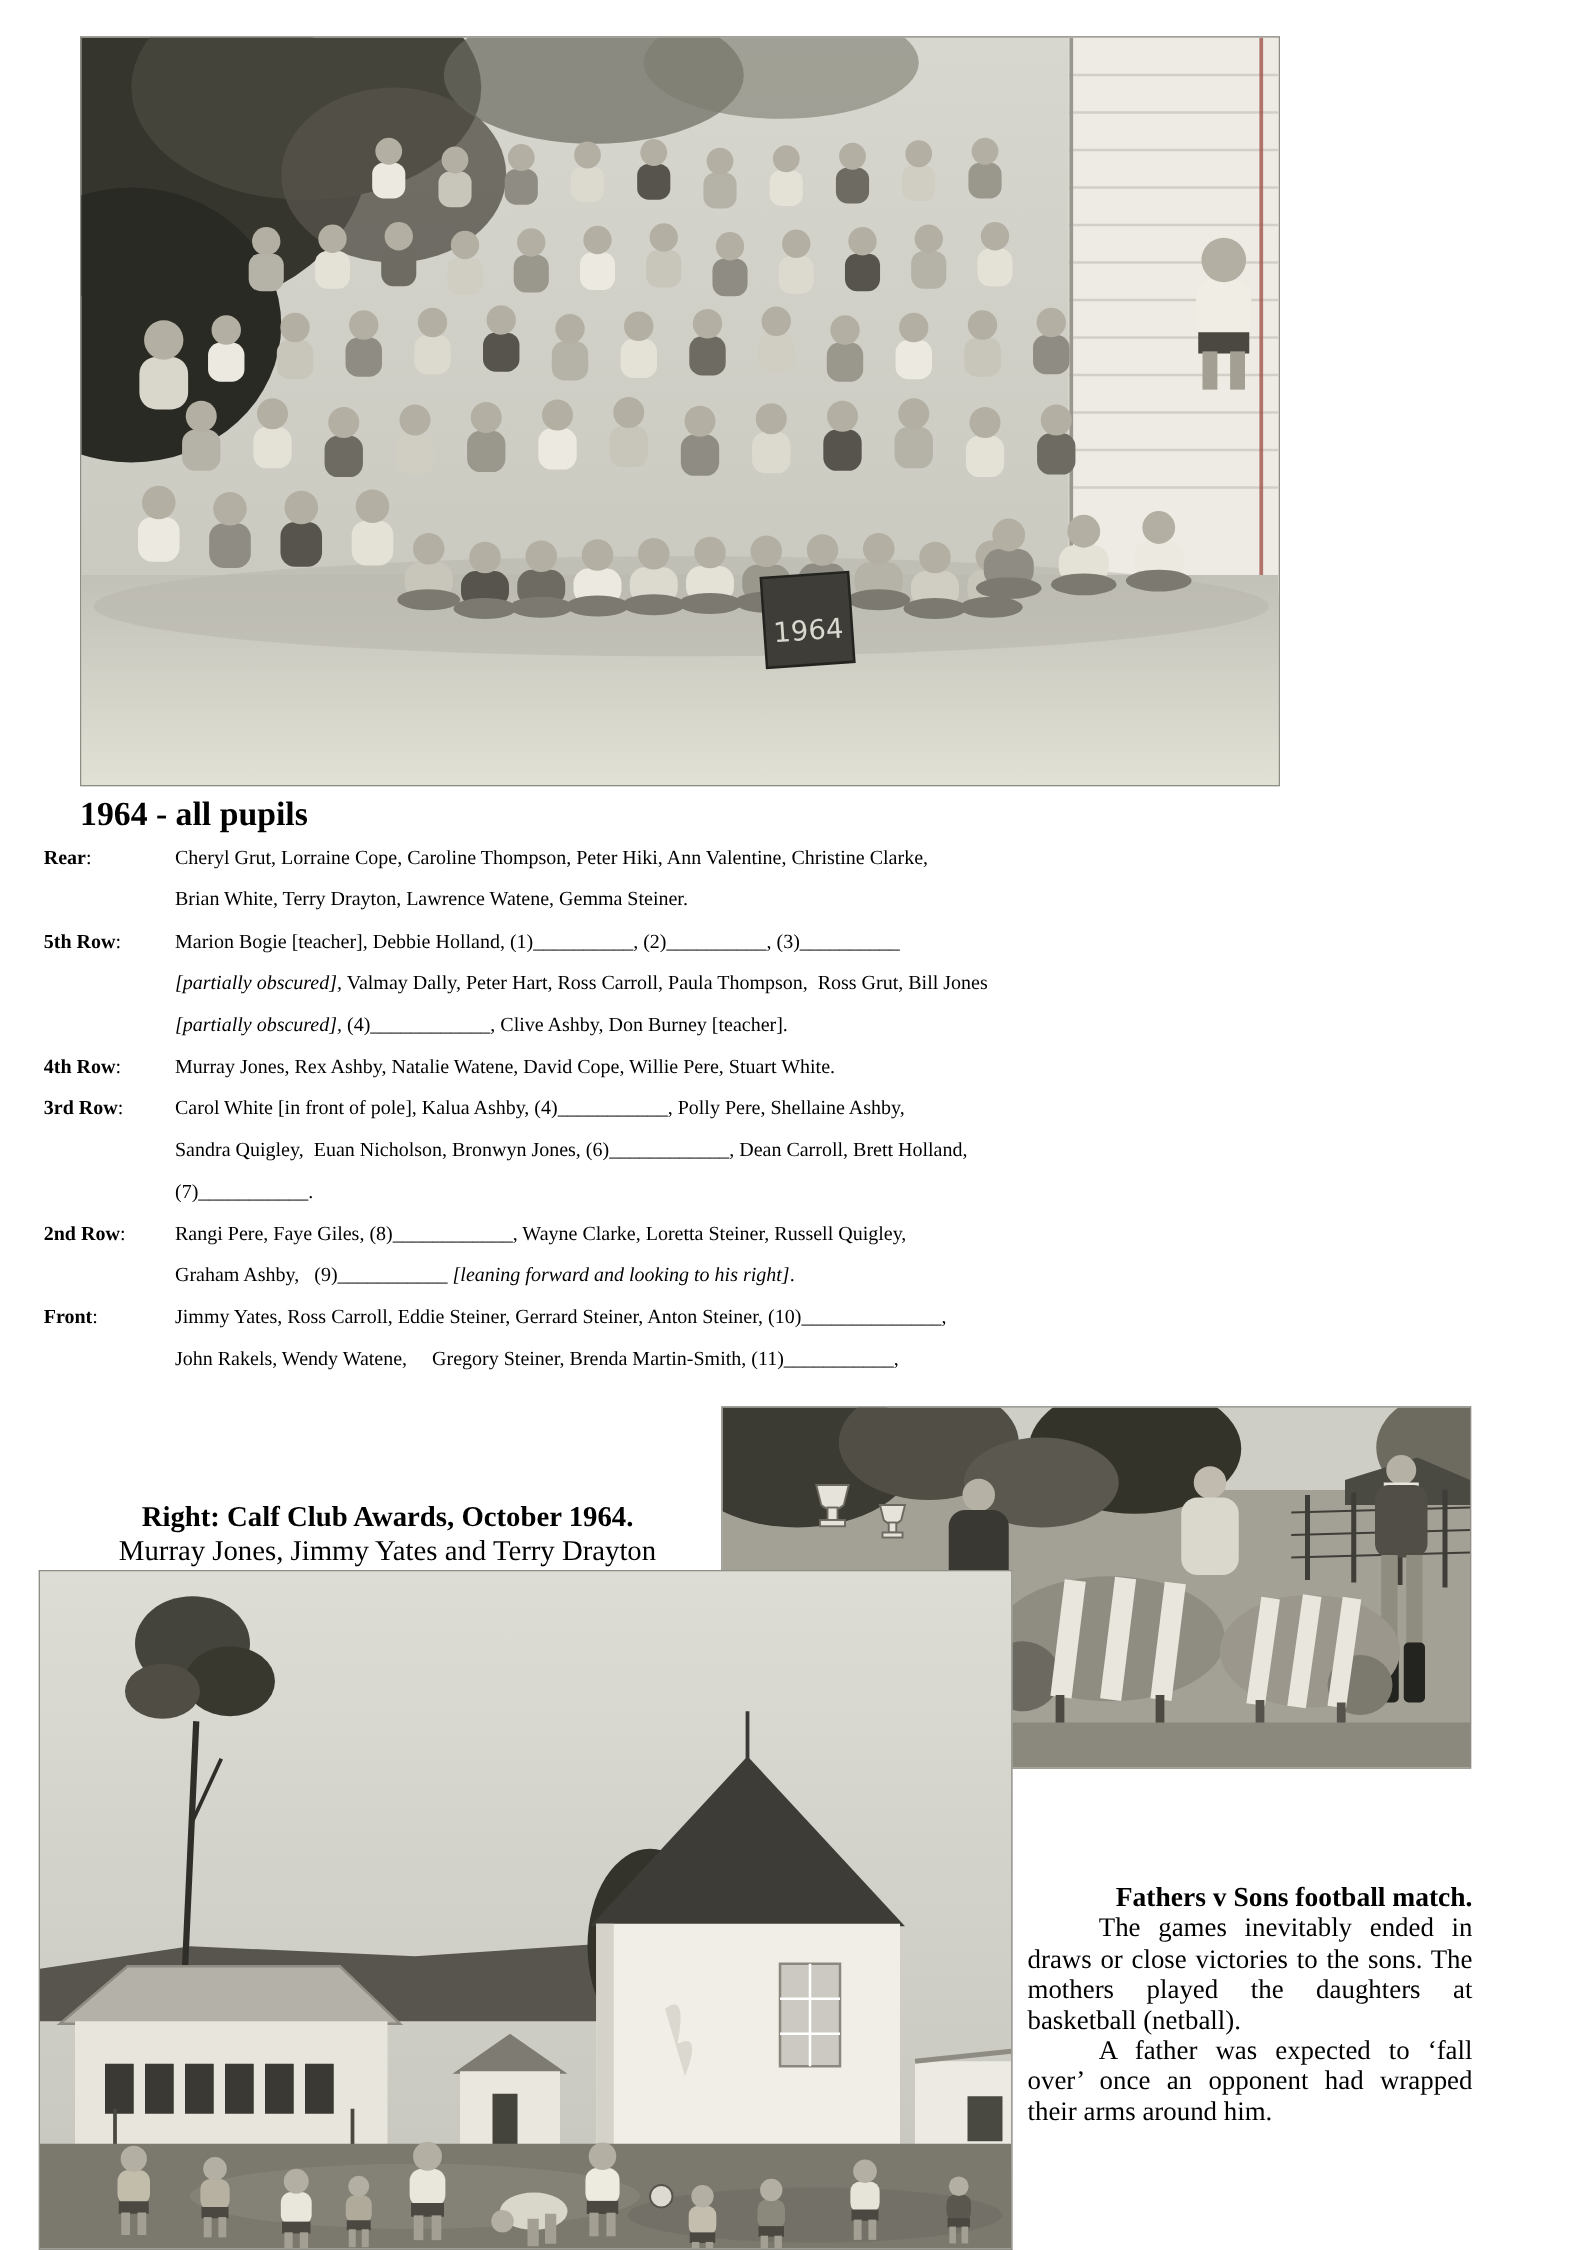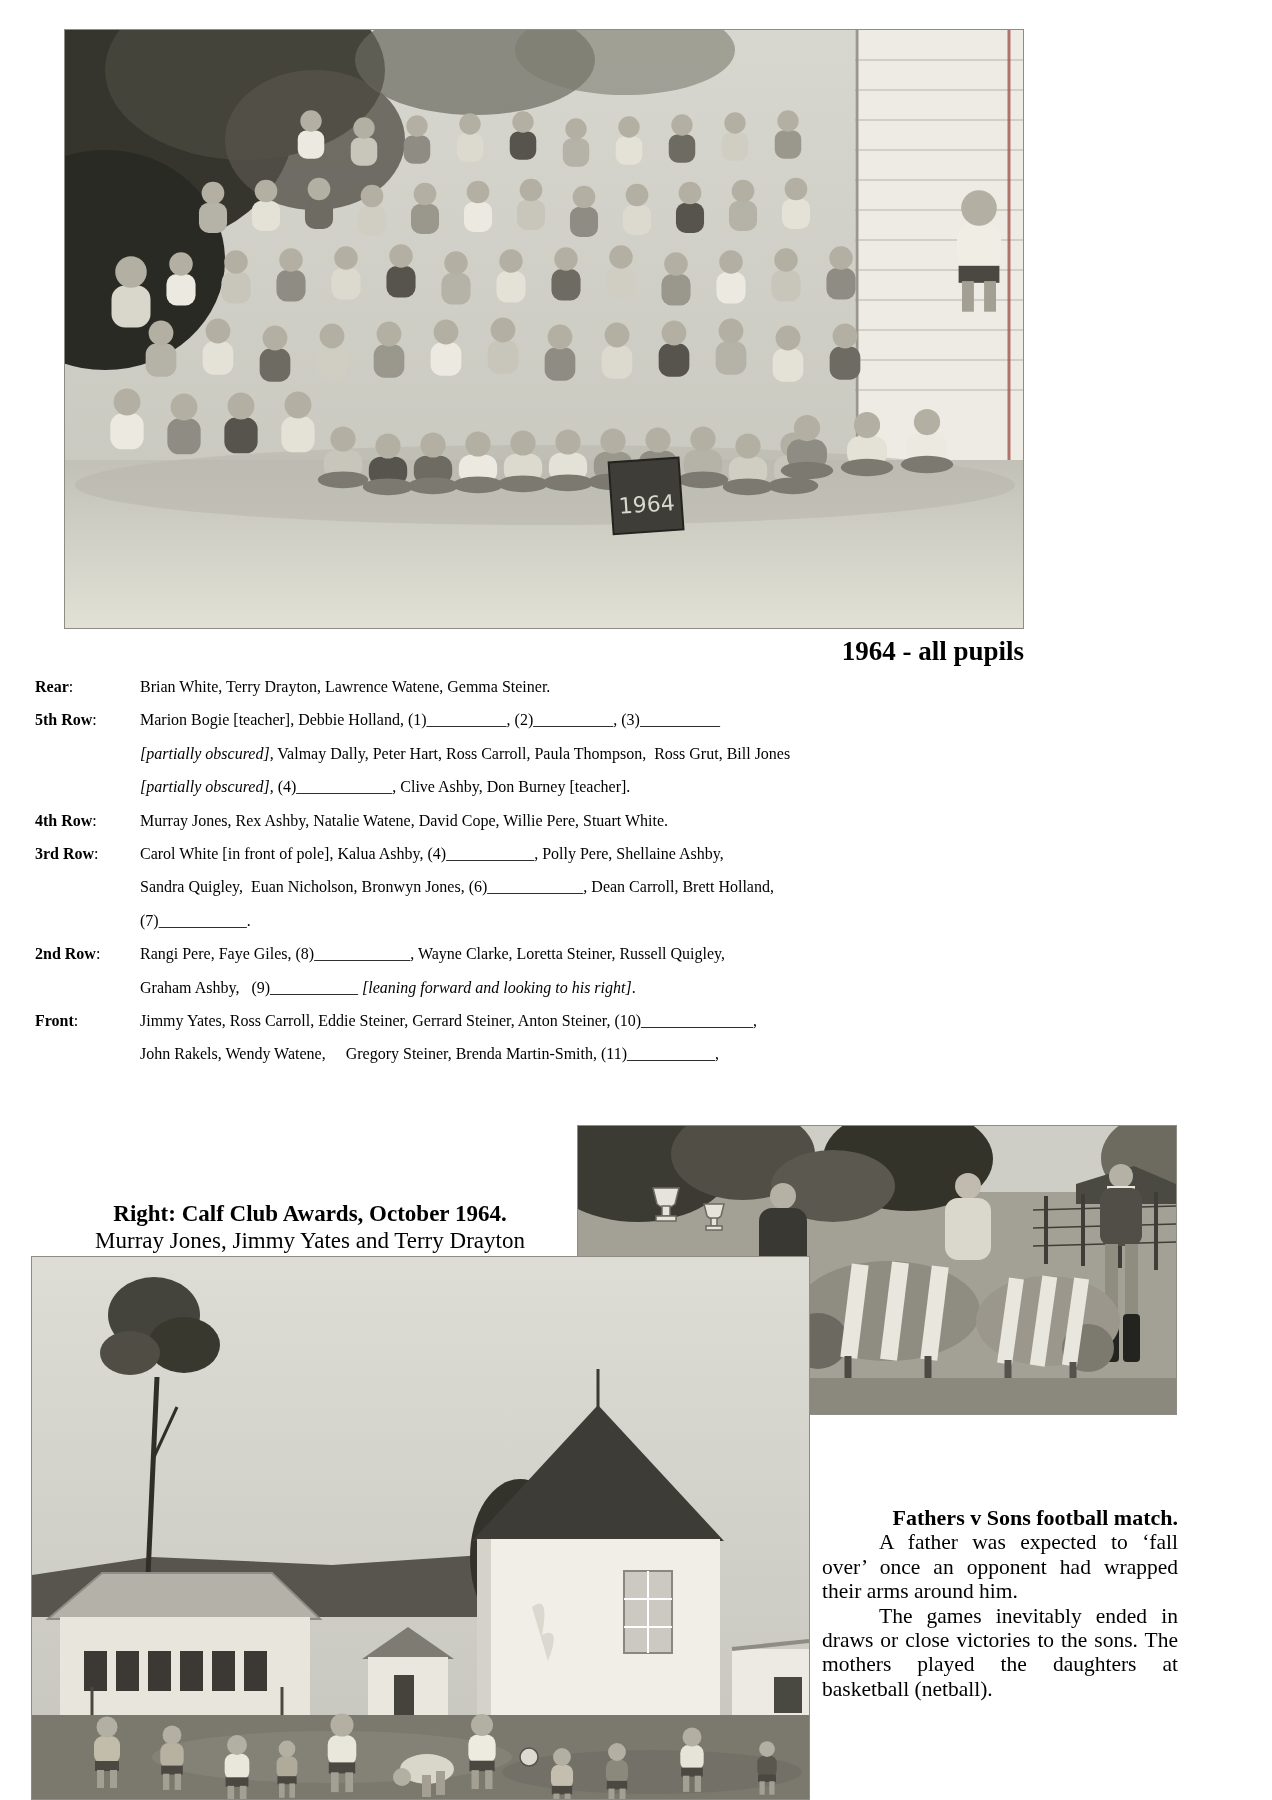--- a/index.html
+++ b/index.html
@@ -7,21 +7,21 @@
     width:1272px;height:1800px;position:relative;background:#ffffff;
     font-family:"Liberation Serif", serif;color:#000;overflow:hidden;
   }
   .photo{position:absolute;overflow:hidden;box-sizing:border-box;
          border:1px solid #8d8d86;background:#c9c8c0;}
   #class-photo{left:64px;top:29px;width:960px;height:600px;}
   #calf-photo{left:577px;top:1125px;width:600px;height:290px;}
   #football-photo{left:31px;top:1256px;width:779px;height:544px;}
 
   .main-caption{position:absolute;left:64px;top:636px;width:960px;
-    text-align:right;font-weight:bold;font-size:27px;}
+    text-align:left;font-weight:bold;font-size:27px;}
 
   .pupils{position:absolute;left:35px;top:670px;width:1210px;
     font-size:16px;line-height:33.4px;}
   .row{display:flex;}
   .row-label{flex:0 0 105px;width:105px;}
   .row-label b{font-weight:bold;}
   .row-lines{flex:1;}
   .pline{white-space:pre;}
 
   .calf-caption{position:absolute;left:60px;top:1180px;width:500px;
@@ -382,20 +382,21 @@
     </g>
   </svg>
 </div>
 
 <div class="main-caption">1964 - all pupils</div>
 
 <div class="pupils" id="pupil-rows">
     <div class="row">
       <div class="row-label"><b>Rear</b>:</div>
       <div class="row-lines">
+        <div class="pline"><span>Cheryl Grut, Lorraine Cope, Caroline Thompson, Peter Hiki, Ann Valentine, Christine Clarke,</span></div>
         <div class="pline"><span>Brian White, Terry Drayton, Lawrence Watene, Gemma Steiner.</span></div>
       </div>
     </div>
     <div class="row">
       <div class="row-label"><b>5th Row</b>:</div>
       <div class="row-lines">
         <div class="pline"><span>Marion Bogie [teacher], Debbie Holland, (1)__________, (2)__________, (3)__________</span></div>
         <div class="pline"><i>[partially obscured],</i><span> Valmay Dally, Peter Hart, Ross Carroll, Paula Thompson,  Ross Grut, Bill Jones</span></div>
         <div class="pline"><i>[partially obscured],</i><span> (4)____________, Clive Ashby, Don Burney [teacher].</span></div>
       </div>
@@ -662,15 +663,15 @@
       <ellipse cx="395" cy="512" rx="27" ry="15" fill="#d9d6ca"></ellipse>
       <circle cx="370" cy="520" r="9" fill="#b3afa3"></circle>
       <rect x="404" y="514" width="9" height="24" fill="#a39f93"></rect>
       <rect x="390" y="518" width="9" height="22" fill="#a39f93"></rect>
     </g>
   </svg>
 </div>
 
 <div class="fathers">
   <div class="ftitle">Fathers v Sons football match.</div>
+  <p>The games inevitably ended in draws or close victories to the sons. The mothers played the daughters at basketball (netball).</p>
   <p>A father was expected to ‘fall over’ once an opponent had wrapped their arms around him.</p>
-  <p>The games inevitably ended in draws or close victories to the sons. The mothers played the daughters at basketball (netball).</p>
 </div>
 
 </body></html>

